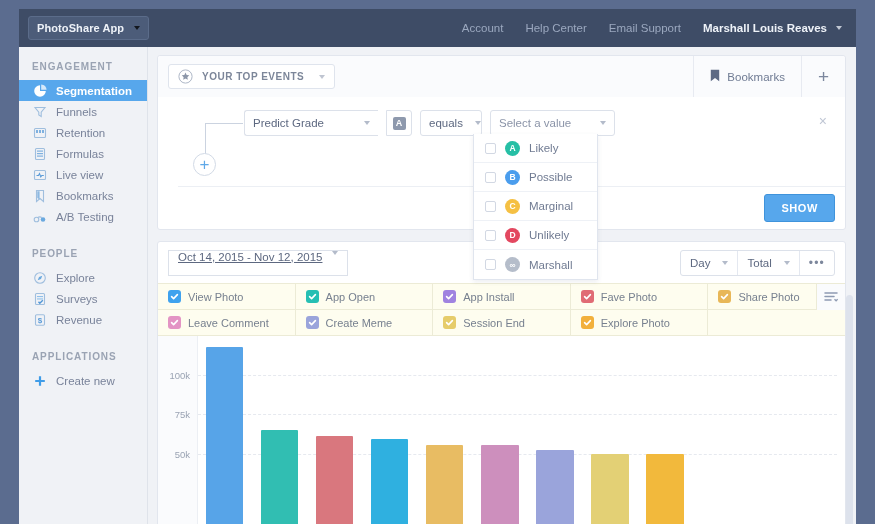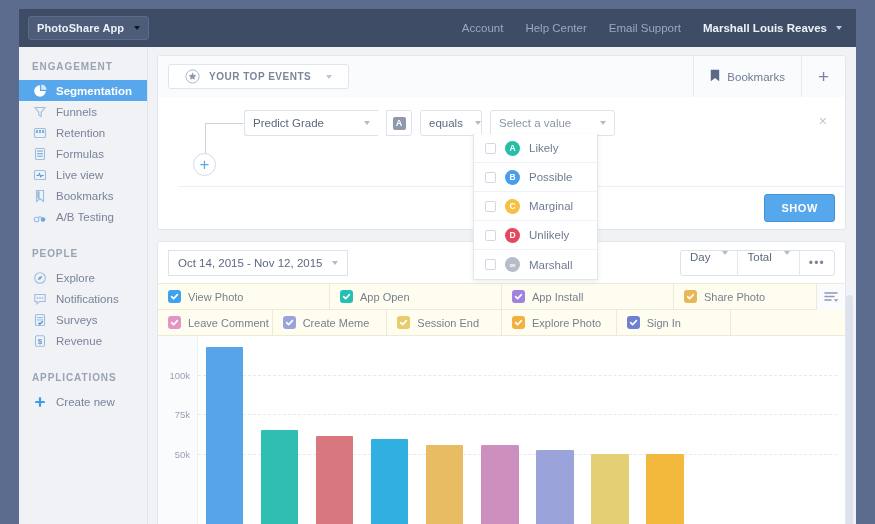--- a/index.html
+++ b/index.html
@@ -69,21 +69,21 @@
     border: 1px solid #e2e6ee;
     border-radius: 3px;
     margin: 8px 10px 0 9px;
   }
 
   
   .hdr { height: 41px; display: flex; align-items: center; background:#fafbfd; border-radius:3px 3px 0 0; }
   .top-events {
     margin-left: 10px; height: 25px;
     border: 1px solid #dfe4ed; border-radius: 3px; background: #fff;
-    display: flex; align-items: center; gap: 9px; padding: 0 16px;
+    display: flex; align-items: center; gap: 9px; padding: 0 9px;
     cursor: pointer;
   }
   .te-label { font-size: 10px; font-weight: bold; color: #7c8699; letter-spacing: .5px; }
   .star-ico { width: 15px; height: 15px; }
   .hdr-right { margin-left: auto; display: flex; align-items: stretch; height: 41px; }
   .hdr-btn {
     display: flex; align-items: center; gap: 7px;
     padding: 0 16px; border-left: 1px solid #e7eaf1;
     font-size: 11.5px; color: #6f7b93; cursor: pointer;
   }
@@ -147,26 +147,26 @@
     width: 15px; height: 15px; border-radius: 50%; color: #fff;
     font-size: 8.5px; font-weight: bold; display: flex; align-items: center; justify-content: center;
     flex: 0 0 15px;
   }
 
   
   .chartcard { margin-top: 11px; position: relative; }
   .chart-toolbar { height: 41px; display: flex; align-items: center; padding: 0 10px; }
   .daterange {
     height: 26px; border: 1px solid #dce1ea; border-radius: 0; background: #fff;
-    display: flex; align-items: center; gap: 10px; padding: 0 9px;
-    font-size: 11.5px; color: #5d6880; cursor: pointer;
+    display: flex; align-items: flex-start; gap: 10px; padding: 0 9px;
+    font-size: 11.5px; color: #5d6880; cursor: pointer; text-decoration: underline;
   }
   .ct-right { margin-left: auto; display: flex; align-items: stretch; height: 26px;
               border: 1px solid #dce1ea; border-radius: 3px; background: #fff; }
-  .ct-seg { display: flex; gap: 12px; padding: 0 9px; font-size: 11.5px; color: #5d6880; cursor: pointer; }
+  .ct-seg { display: flex; align-items: center; gap: 12px; padding: 0 9px; font-size: 11.5px; color: #5d6880; cursor: pointer; }
   .ct-seg + .ct-seg, .ct-dots { border-left: 1px solid #e4e8f0; }
   .ct-dots { display: flex; align-items: center; padding: 0 9px; color: #7d879c; letter-spacing: 1.2px; font-size: 12px; cursor: pointer; }
 
   
   .legend { background: #fefdef; border-top: 1px solid #ecebd6; position: relative; }
   .legend-row { display: flex; border-bottom: 1px solid #ecebd6; height: 26px; }
   .legend-row:last-child { border-bottom: 1px solid #ecebd6; }
   .leg {
     flex: 1 1 0; min-width: 0;
     display: flex; align-items: center; gap: 7px;
@@ -302,31 +302,20 @@
       <span class="ico">
         <svg width="14" height="14" viewBox="0 0 14 14">
             <circle cx="7" cy="7" r="5.3" fill="none" stroke="#9fbede" stroke-width="1.1"></circle>
             <path d="M9.3 4.7L6 6l-1.3 3.3L8 8z" fill="#6aa9df"></path>
           </svg>
       </span>
       <span>Explore</span>
     </div>
 
 
-    <div class="side-item">
-      <span class="ico">
-        <svg width="14" height="14" viewBox="0 0 14 14">
-            <path d="M1.8 2.5h10.4v7H6.5l-2.6 2.3V9.5H1.8z" fill="none" stroke="#9fbede" stroke-width="1.1"></path>
-            <circle cx="4.6" cy="6" r=".8" fill="#6aa9df"></circle>
-            <circle cx="7" cy="6" r=".8" fill="#6aa9df"></circle>
-            <circle cx="9.4" cy="6" r=".8" fill="#6aa9df"></circle>
-          </svg>
-      </span>
-      <span>Notifications</span>
-    </div>
 
     <div class="side-item">
       <span class="ico">
         <svg width="14" height="14" viewBox="0 0 14 14">
             <rect x="2.5" y="1.5" width="9" height="11" rx="1" fill="none" stroke="#9fbede" stroke-width="1.1"></rect>
             <rect x="4" y="4" width="6" height="1.1" fill="#8fc0ea"></rect>
             <rect x="4" y="6.4" width="6" height="1.1" fill="#8fc0ea"></rect>
             <path d="M5.5 9.8l1.3 1.4 3-3" fill="none" stroke="#4f95d6" stroke-width="1.4"></path>
           </svg>
       </span>
@@ -461,20 +450,28 @@
             </div>
             <div class="leg">
               <span class="lcb" style="background:#a083e0">
                 <svg width="9" height="9" viewBox="0 0 9 9">
                   <path d="M1.6 4.6l2 2 3.8-4" fill="none" stroke="#fff" stroke-width="1.6" stroke-linecap="round" stroke-linejoin="round"></path>
                 </svg>
               </span>
               <span>App Install</span>
             </div>
             <div class="leg">
+              <span class="lcb" style="background:#e06b74">
+                <svg width="9" height="9" viewBox="0 0 9 9">
+                  <path d="M1.6 4.6l2 2 3.8-4" fill="none" stroke="#fff" stroke-width="1.6" stroke-linecap="round" stroke-linejoin="round"></path>
+                </svg>
+              </span>
+              <span>Fave Photo</span>
+            </div>
+            <div class="leg">
               <span class="lcb" style="background:#e8b758">
                 <svg width="9" height="9" viewBox="0 0 9 9">
                   <path d="M1.6 4.6l2 2 3.8-4" fill="none" stroke="#fff" stroke-width="1.6" stroke-linecap="round" stroke-linejoin="round"></path>
                 </svg>
               </span>
               <span>Share Photo</span>
             </div>
           </div>
         <div class="legend-row" id="legend-row-2">
             <div class="leg">
@@ -501,28 +498,20 @@
               </span>
               <span>Session End</span>
             </div>
             <div class="leg">
               <span class="lcb" style="background:#f2b03c">
                 <svg width="9" height="9" viewBox="0 0 9 9">
                   <path d="M1.6 4.6l2 2 3.8-4" fill="none" stroke="#fff" stroke-width="1.6" stroke-linecap="round" stroke-linejoin="round"></path>
                 </svg>
               </span>
               <span>Explore Photo</span>
-            </div>
-            <div class="leg">
-              <span class="lcb" style="background:#6f7fd1">
-                <svg width="9" height="9" viewBox="0 0 9 9">
-                  <path d="M1.6 4.6l2 2 3.8-4" fill="none" stroke="#fff" stroke-width="1.6" stroke-linecap="round" stroke-linejoin="round"></path>
-                </svg>
-              </span>
-              <span>Sign In</span>
             </div>
             <div class="leg empty"></div>
           </div>
         <div class="leg-sort">
           <svg width="14" height="12" viewBox="0 0 14 12">
               <path d="M1 2h12M1 5.5h9M1 9h6" stroke="#8e9ab2" stroke-width="1.5" stroke-linecap="round"></path>
               <path d="M10.5 8.2l1.6 1.6 1.6-1.6" fill="none" stroke="#8e9ab2" stroke-width="1.3"></path>
             </svg>
         </div>
       </div>

